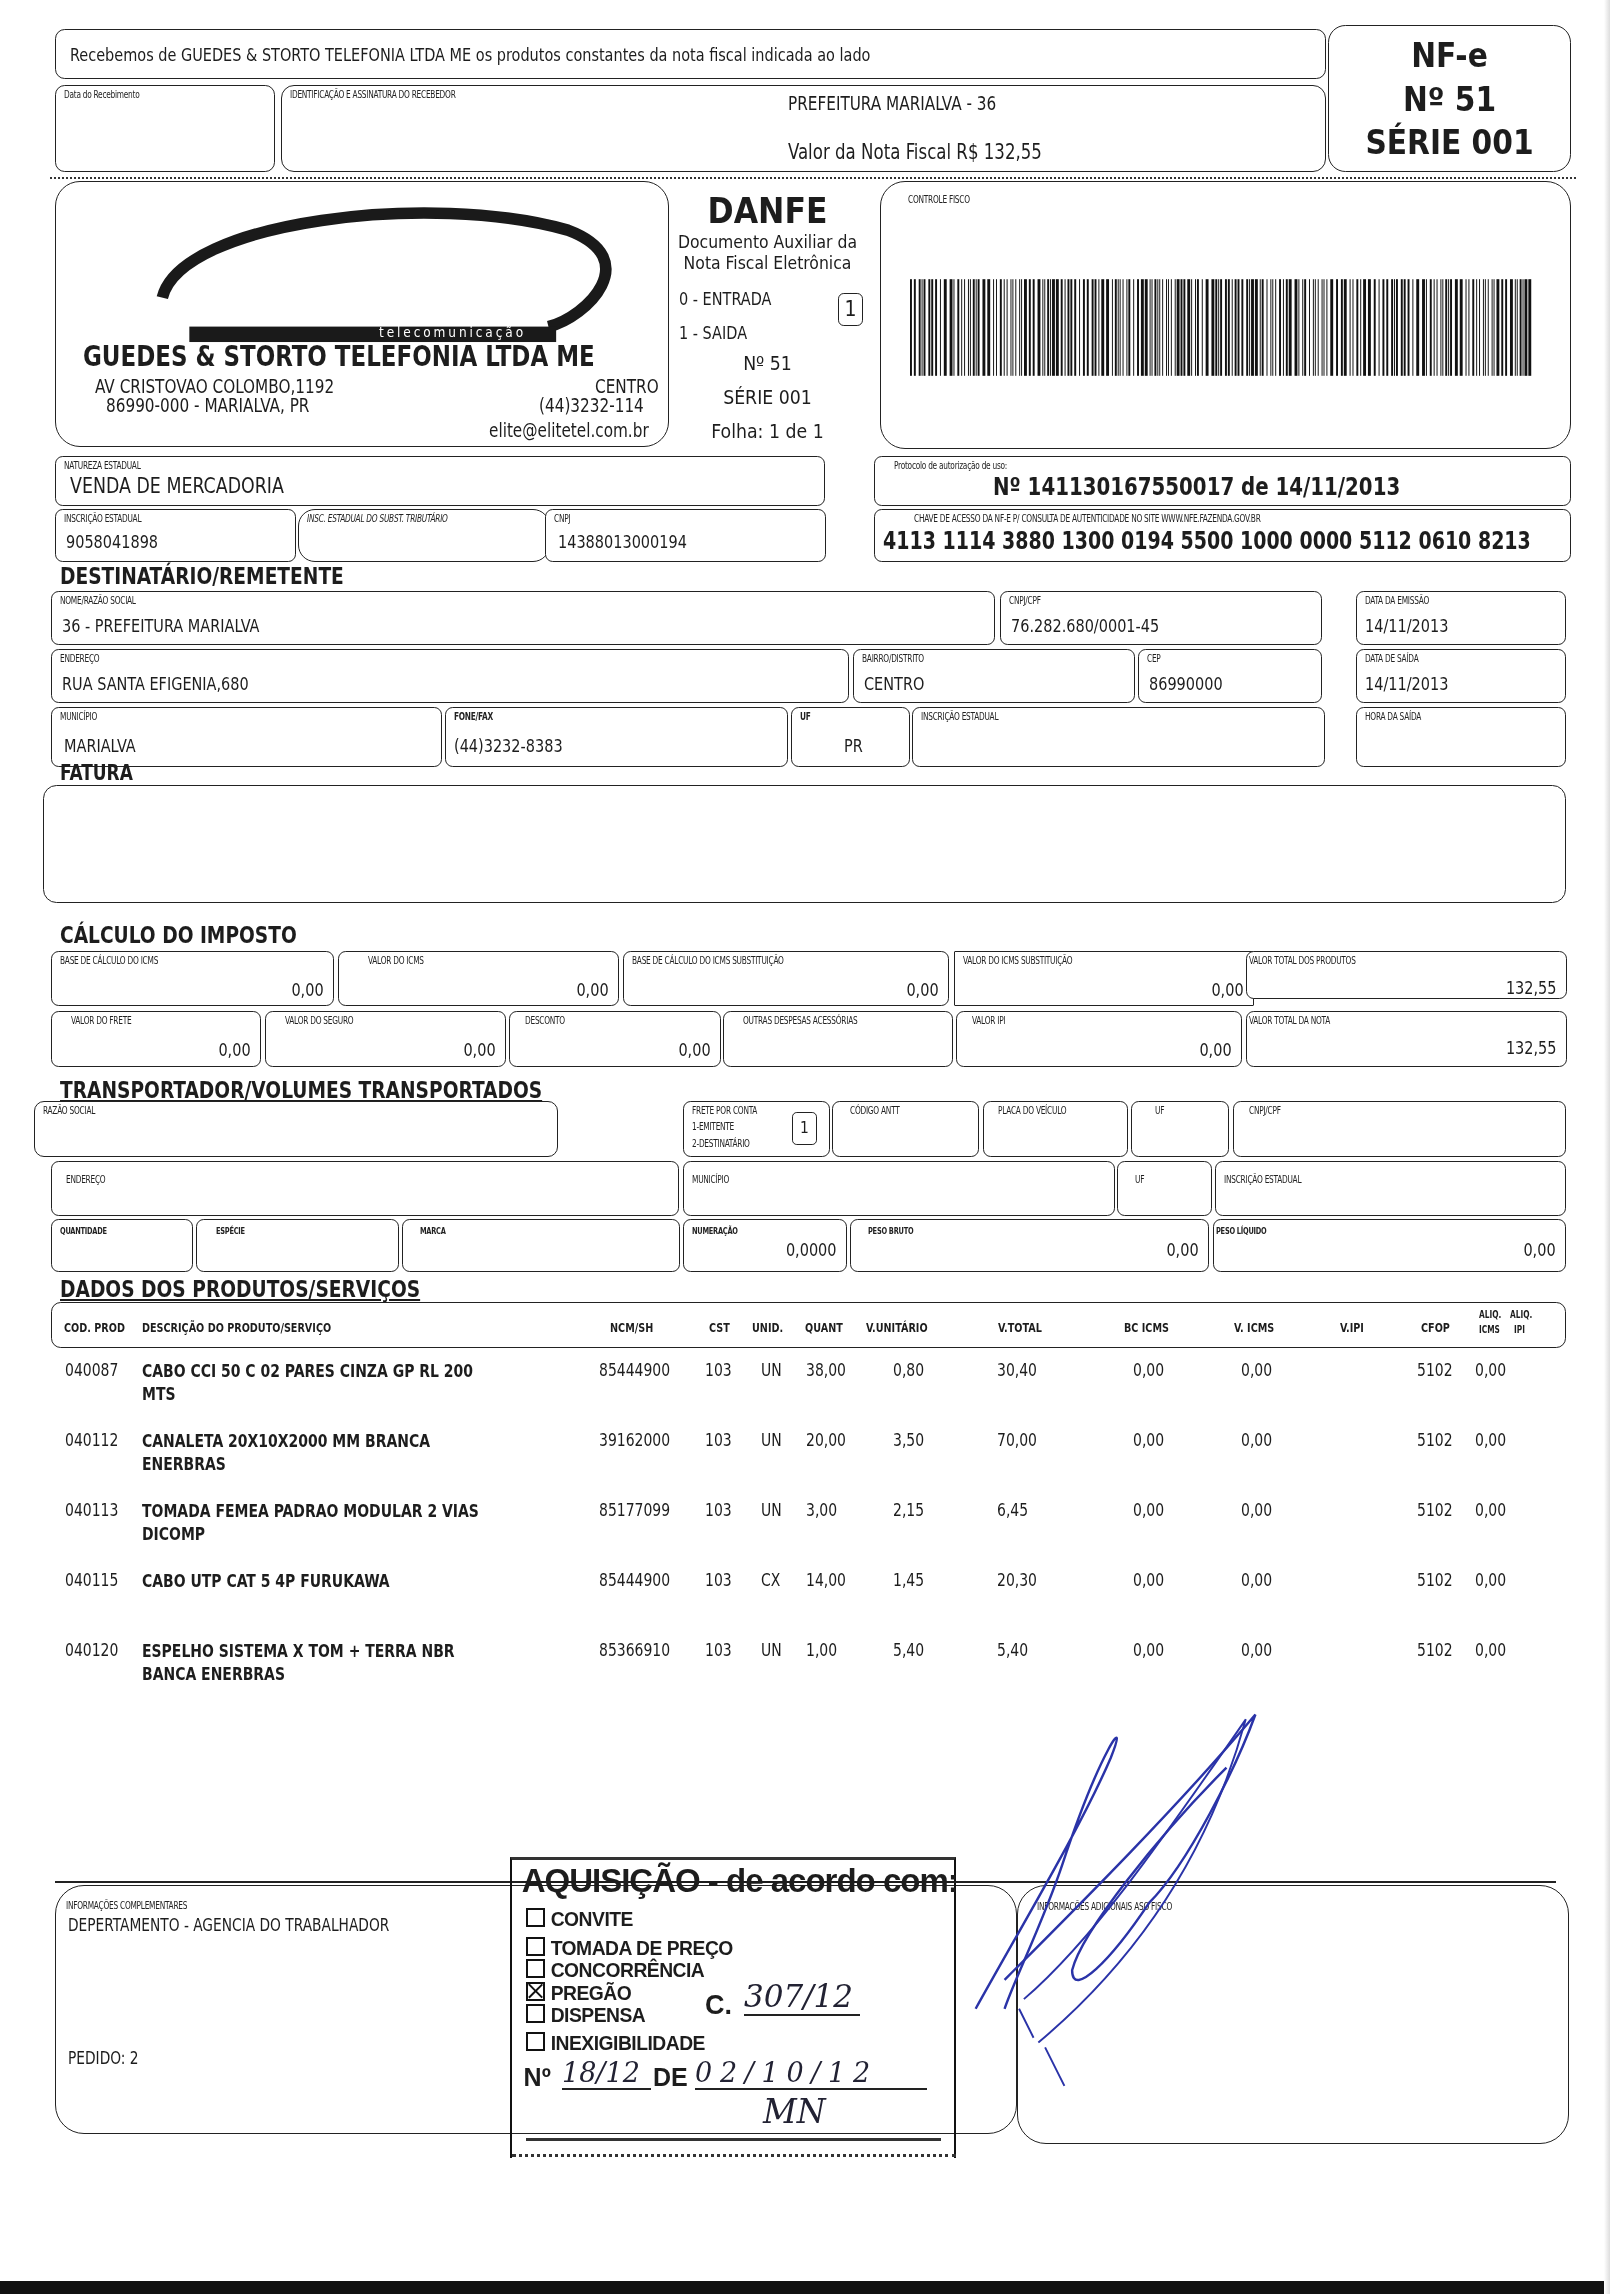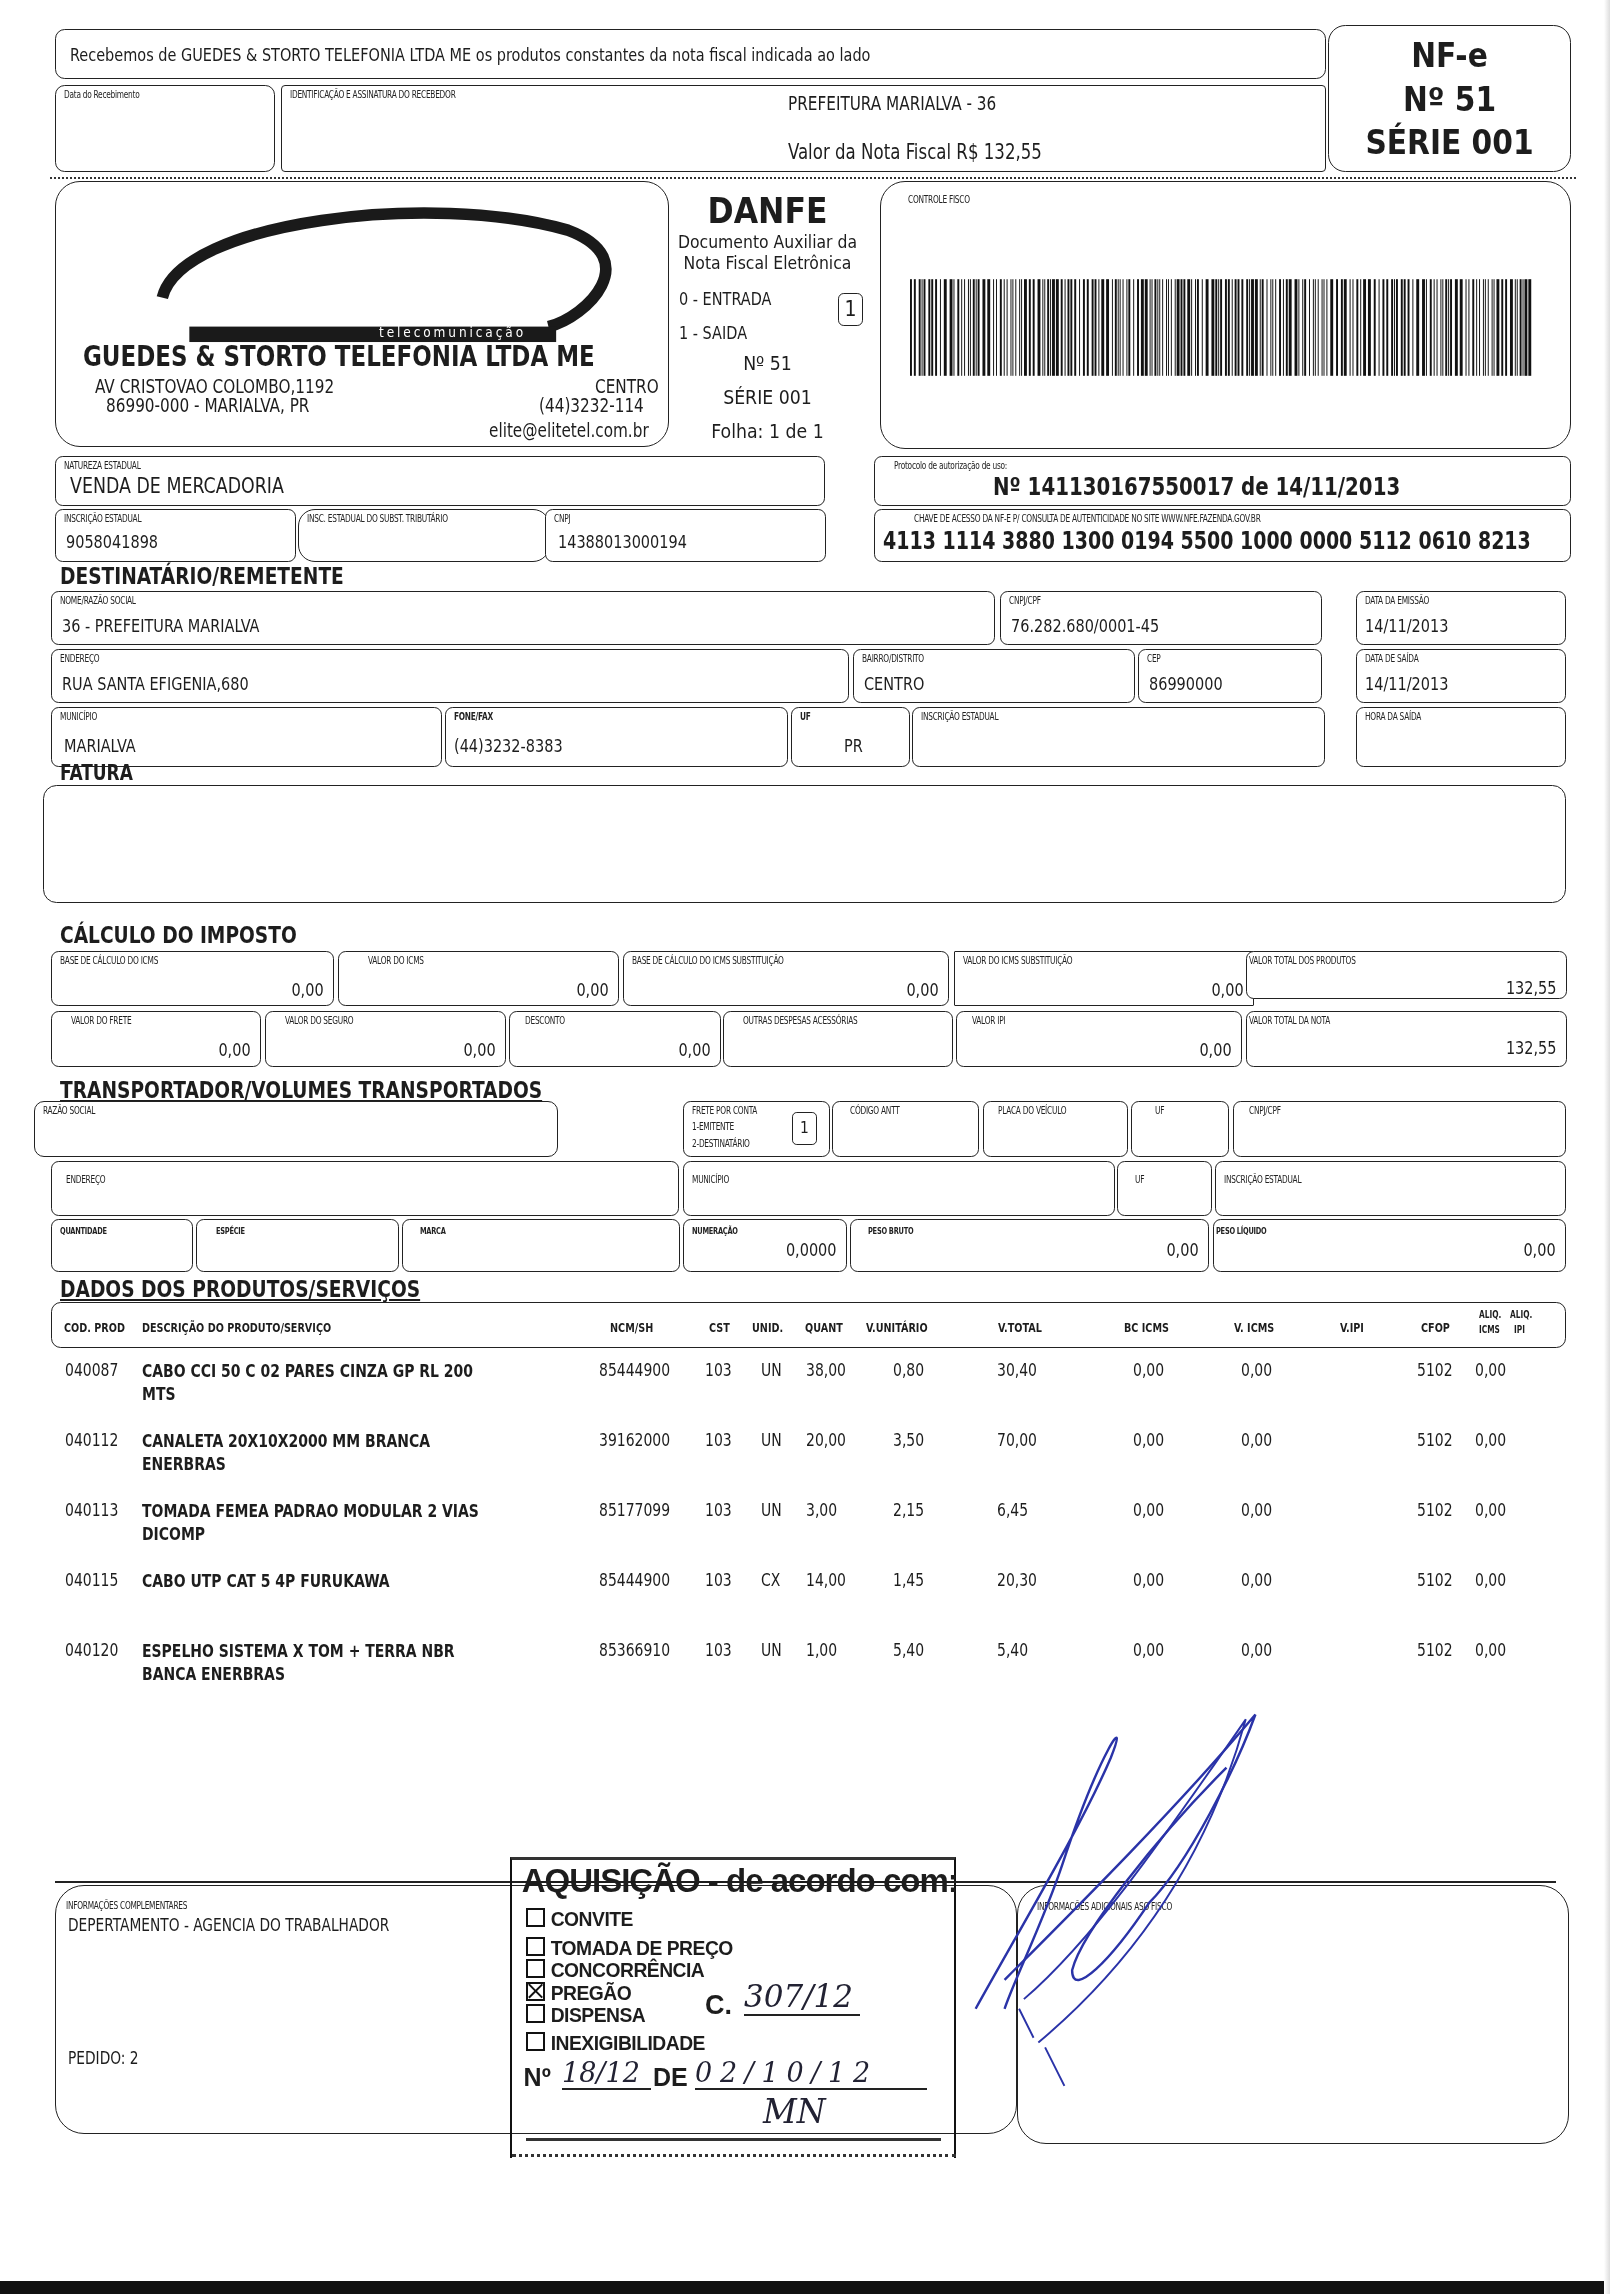--- a/index.html
+++ b/index.html
@@ -28,21 +28,21 @@
 </style>
 </head>
 <body>
 
 <div class="box" style="left:55px;top:29px;width:1271px;height:50px;border-radius:9.7px;">
   <div class="abs cond" style="left:13.5px;top:13.5px;font-size:18.3px;">Recebemos de GUEDES &amp; STORTO TELEFONIA LTDA ME os produtos constantes da nota fiscal indicada ao lado</div>
 </div>
 <div class="box" style="left:55px;top:85px;width:220px;height:87px;border-radius:9.7px;">
   <div class="lbl" style="text-transform:none;">Data do Recebimento</div>
 </div>
-<div class="box" style="left:281px;top:85px;width:1045px;height:87px;border-radius:4px;">
+<div class="box" style="left:281px;top:85px;width:1045px;height:87px;border-radius:13px;">
   <div class="lbl">IDENTIFICAÇÃO E ASSINATURA DO RECEBEDOR</div>
   <div class="abs cond" style="left:506px;top:5.8px;font-size:19.3px;">PREFEITURA MARIALVA - 36</div>
   <div class="abs cond" style="left:506px;top:54px;font-size:21px;">Valor da Nota Fiscal R$ 132,55</div>
 </div>
 <div class="box" style="left:1328px;top:25px;width:243px;height:147px;border-radius:17.4px;text-align:center;">
   <div class="abs" style="left:0;right:0;top:9.7px;font-size:33px;font-weight:bold;">NF-e</div>
   <div class="abs" style="left:0;right:0;top:54px;font-size:33px;font-weight:bold;">Nº 51</div>
   <div class="abs" style="left:0;right:0;top:97px;font-size:33px;font-weight:bold;">SÉRIE 001</div>
 </div>
 <div class="abs" style="left:50px;top:177px;width:1526px;border-top:2.9px dotted #333;"></div>
@@ -257,21 +257,21 @@
 </div>
 <div class="box" style="left:874px;top:456px;width:697px;height:50px;border-radius:7.7px;">
   <div class="lbl" style="left:19.3px;text-transform:none;">Protocolo de autorização de uso:</div>
   <div class="abs cond" style="left:118px;top:14.5px;font-size:25px;font-weight:bold;">Nº 141130167550017 de 14/11/2013</div>
 </div>
 
 <div class="box" style="left:55px;top:509px;width:241px;height:53px;border-radius:7.7px;">
   <div class="lbl">INSCRIÇÃO ESTADUAL</div>
   <div class="val" style="left:9.7px;top:21px;">9058041898</div>
 </div>
-<div class="box" style="left:298px;top:509px;width:252px;height:53px;border-radius:17px;">
+<div class="box" style="left:298px;top:509px;width:252px;height:53px;border-radius:17px;font-style:italic;">
   <div class="lbl">INSC. ESTADUAL DO SUBST. TRIBUTÁRIO</div>
   <div class="val" style="left:9.7px;top:21px;"></div>
 </div>
 <div class="box" style="left:545px;top:509px;width:281px;height:53px;border-radius:7.7px;">
   <div class="lbl">CNPJ</div>
   <div class="val" style="left:11.6px;top:21px;">14388013000194</div>
 </div>
 <div class="box" style="left:874px;top:509px;width:697px;height:53px;border-radius:7.7px;">
   <div class="lbl" style="left:39px;">CHAVE DE ACESSO DA NF-E P/ CONSULTA DE AUTENTICIDADE NO SITE WWW.NFE.FAZENDA.GOV.BR</div>
   <div class="abs cond" style="left:7.7px;top:17.4px;font-size:24px;font-weight:bold;">4113 1114 3880 1300 0194 5500 1000 0000 5112 0610 8213</div>

